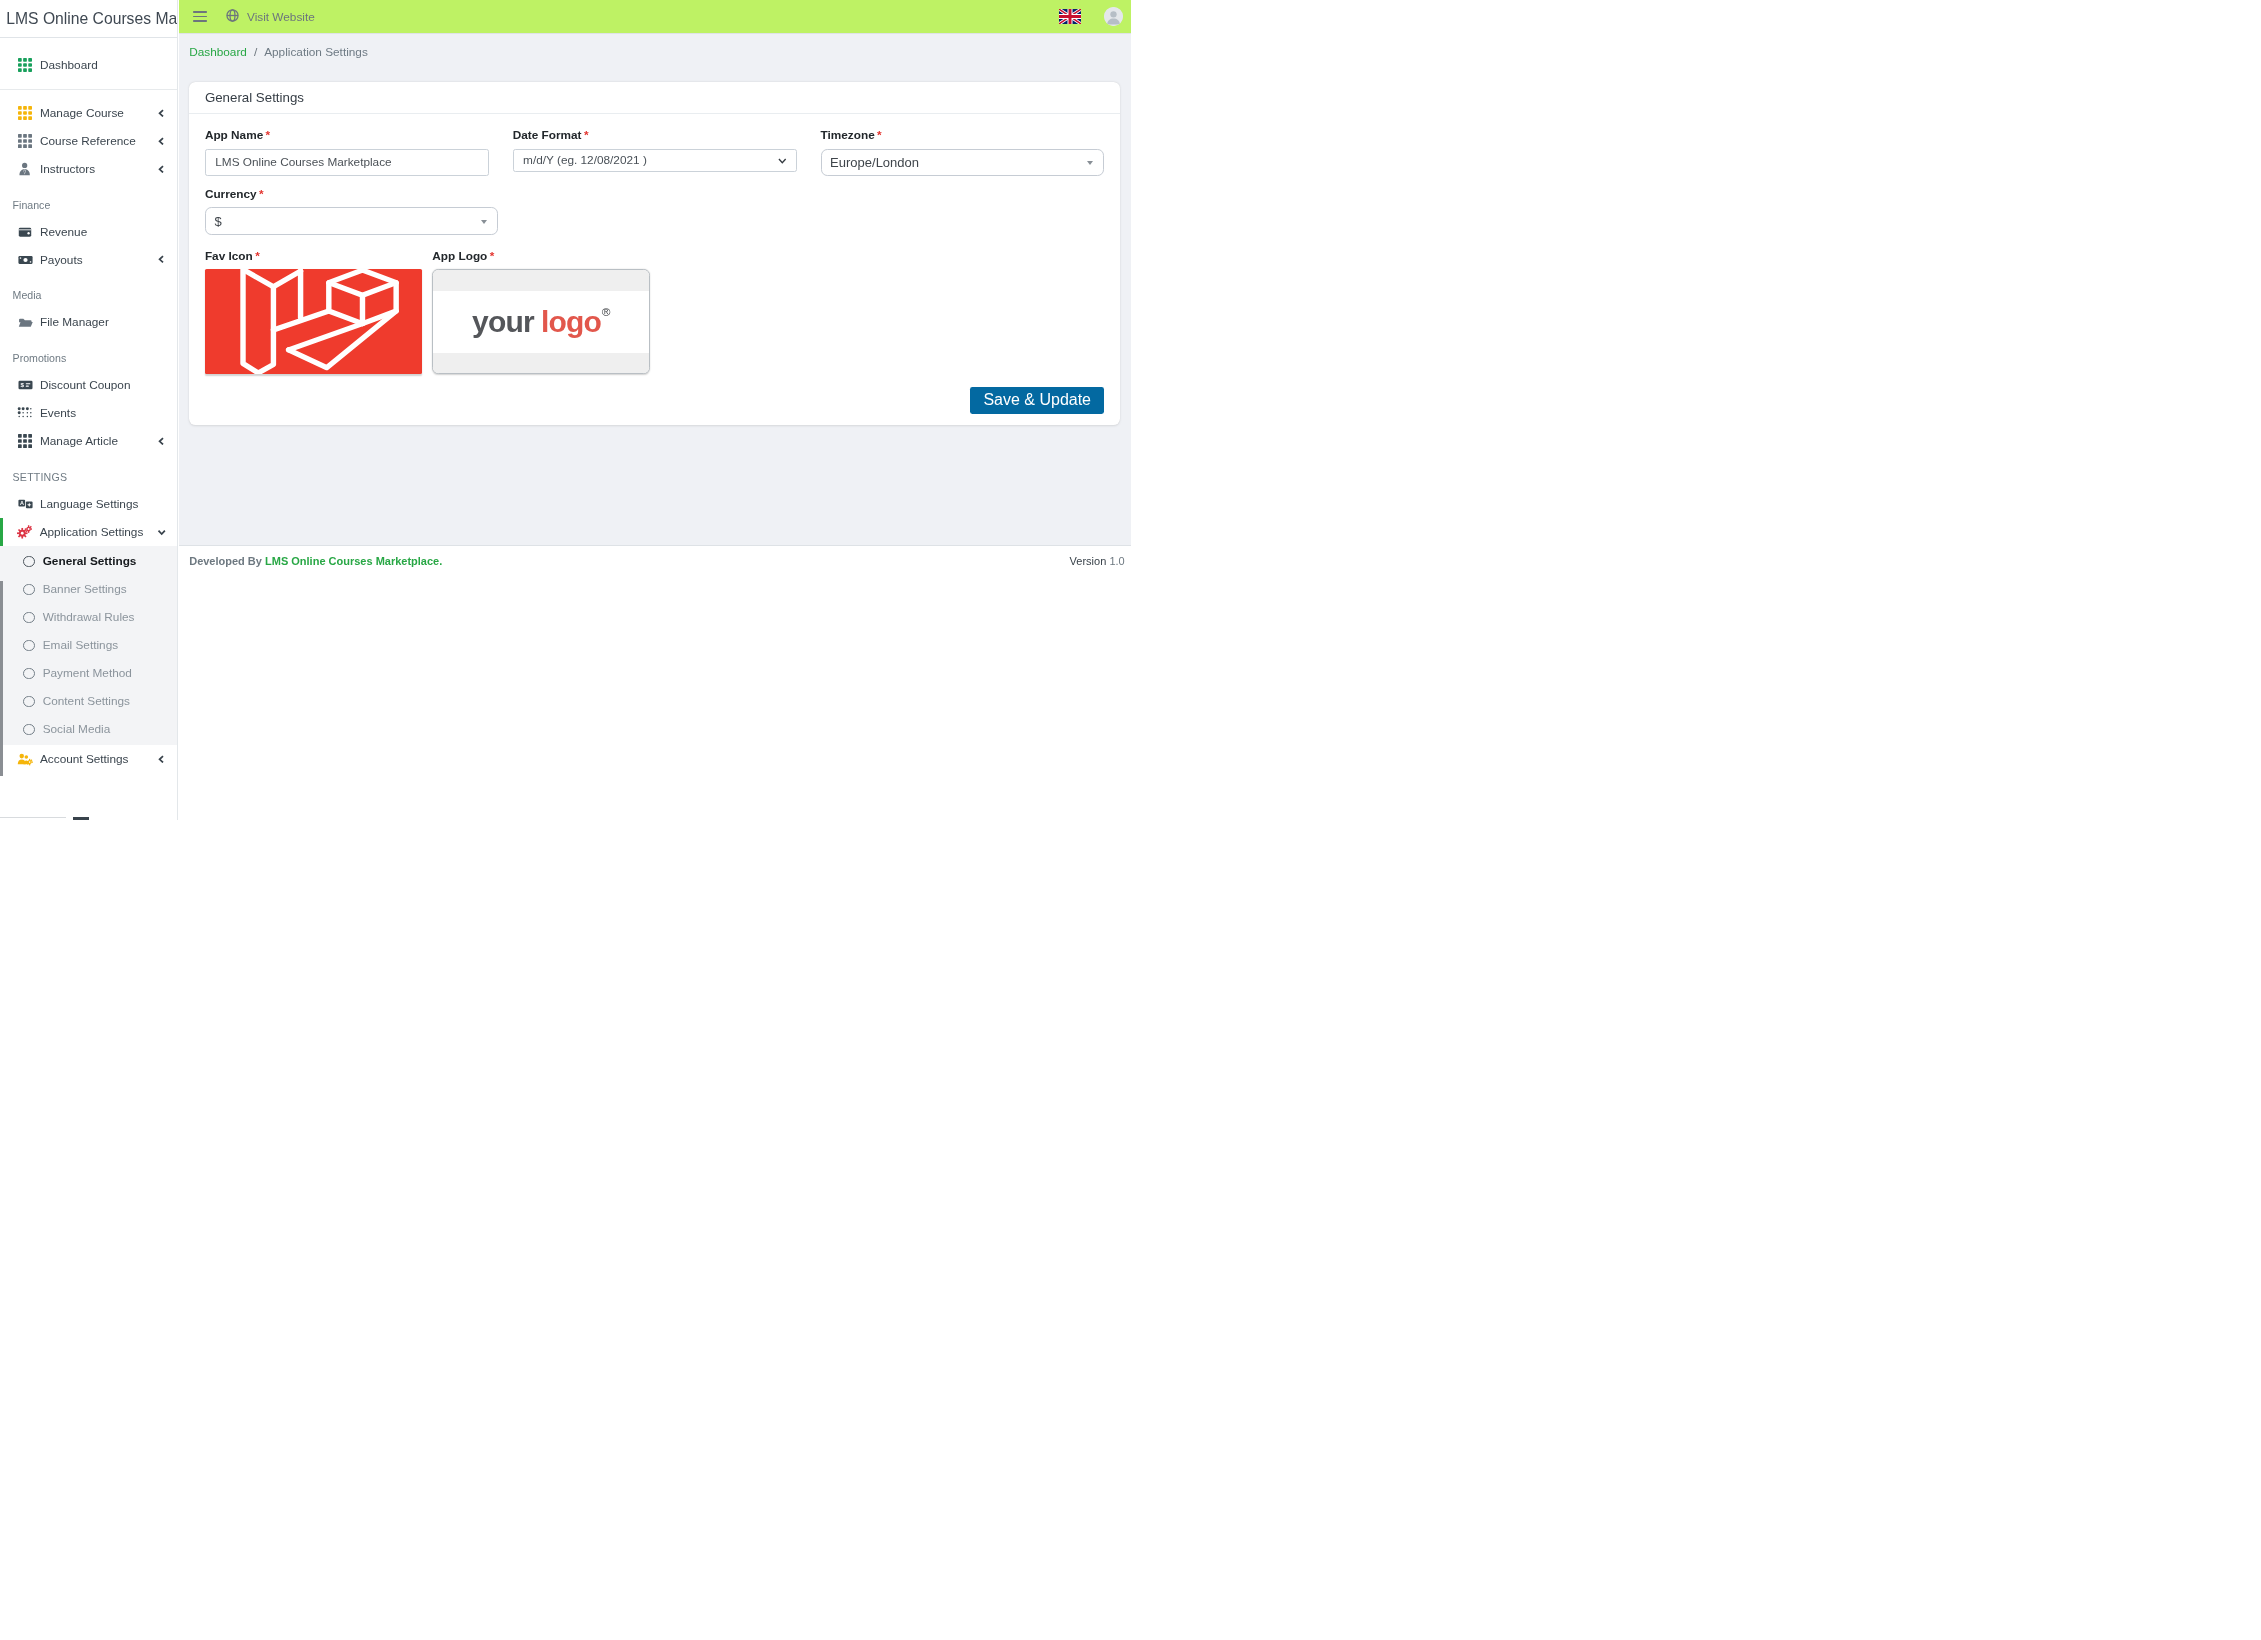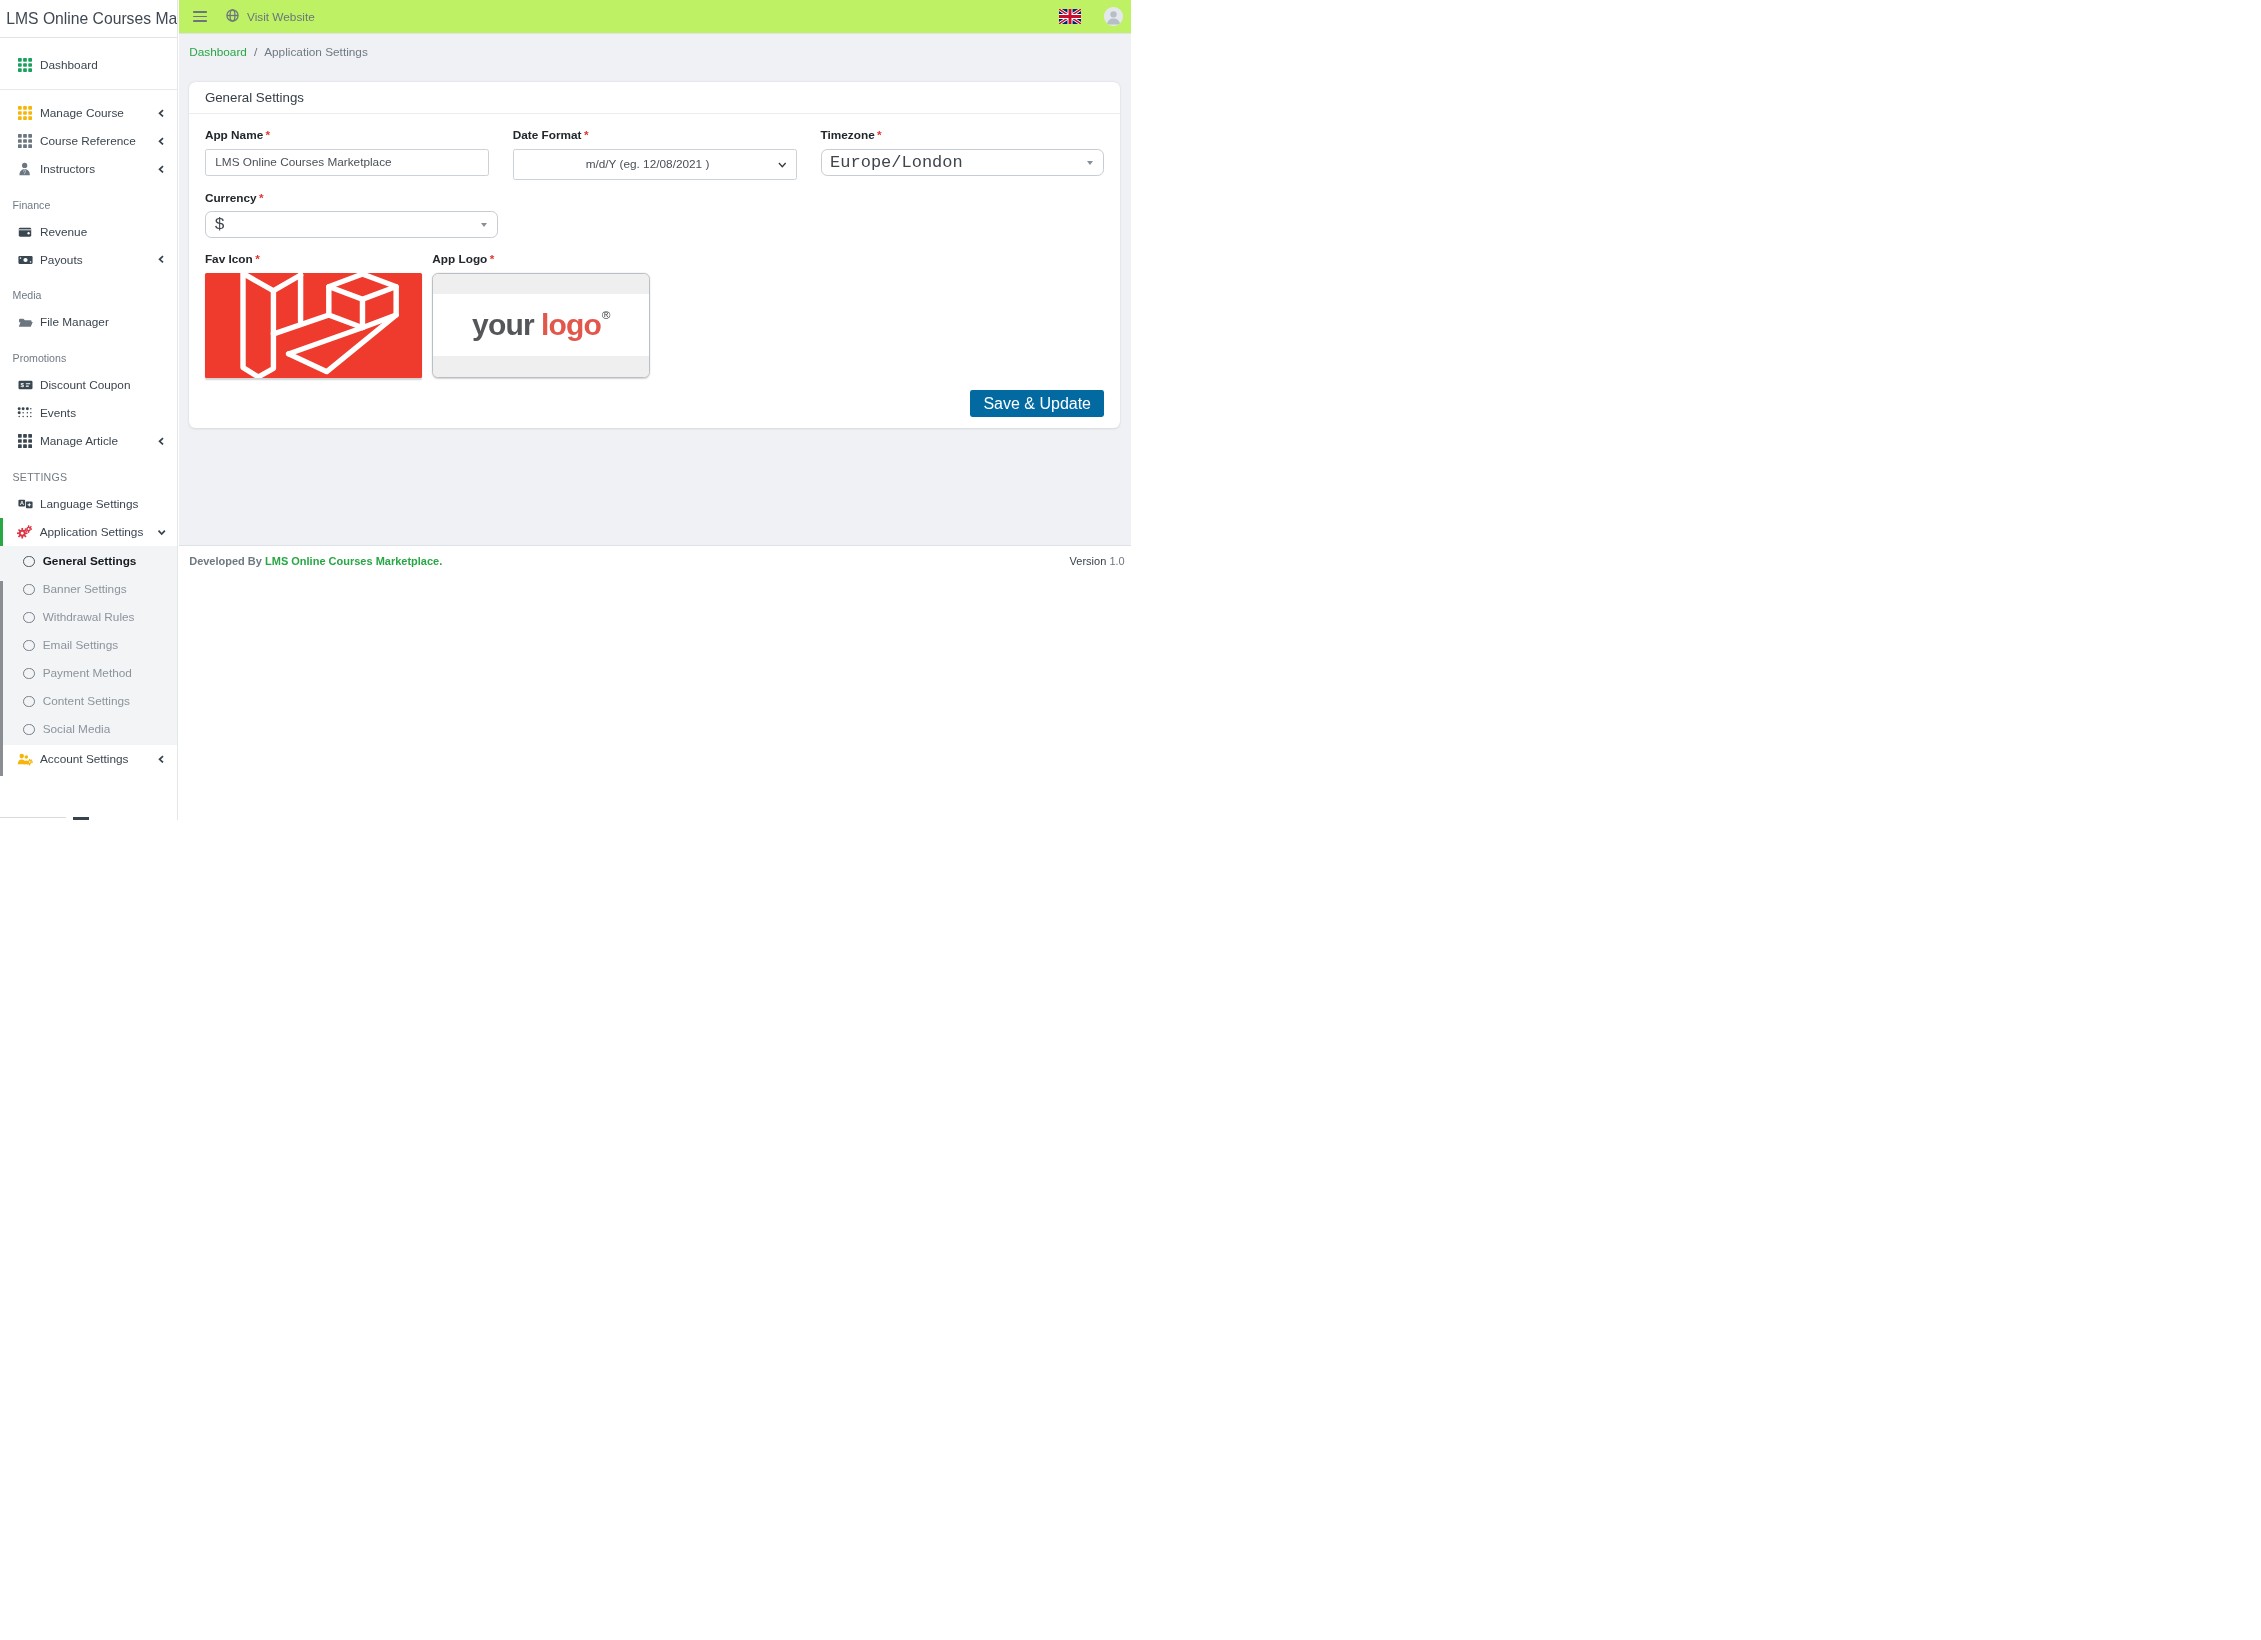--- a/index.html
+++ b/index.html
@@ -80,29 +80,29 @@
   .grid3 { display:grid; grid-template-columns:repeat(3,1fr); column-gap:24px; }
   .grid4 { display:grid; grid-template-columns:repeat(4,1fr); column-gap:10.2px; }
   .fieldlabel { display:block; font-size:11.8px; font-weight:700; color:#22272b; margin-bottom:6.3px; }
   .req { color:#e3342f; font-weight:700; margin-left:2.4px; }
   .text-input {
     width:100%; height:27px; border:0.8px solid #cbd2d9; border-radius:2.4px;
     padding:0 9.4px; font-size:11.8px; color:#4b5157; background:#fff;
     font-family:"Liberation Sans", sans-serif;
   }
   .native-select {
-    height:31px; border:0.8px solid #cbd2d9; border-radius:2.4px; background:#fff;
+    height:23px; border:0.8px solid #cbd2d9; border-radius:2.4px; background:#fff;
     display:flex; align-items:center; padding:0 23.6px 0 9.4px; font-size:11.8px; color:#495057;
-    position:relative; cursor:pointer;justify-content:center;
+    position:relative; cursor:pointer;
   }
   .native-select .nchev { position:absolute; right:8.6px; top:50%; transform:translateY(-50%); }
   .select2 {
     height:27.5px; border:0.8px solid #c6ccd4; border-radius:6.3px; background:#fff;
-    display:flex; align-items:center; padding:0 23.6px 0 8.6px; font-size:17px; color:#3f454b;
-    position:relative; cursor:pointer;font-family:Liberation Mono, monospace;
+    display:flex; align-items:center; padding:0 23.6px 0 8.6px; font-size:13px; color:#3f454b;
+    position:relative; cursor:pointer;
   }
   .select2 .arrow {
     position:absolute; right:10.2px; top:50%; margin-top:-1.6px;
     width:0; height:0; border-left:3.5px solid transparent; border-right:3.5px solid transparent;
     border-top:4.3px solid #888f96;
   }
   .row2 { margin-top:11px; }
   .row2 .select2 { width:calc((100% - 20.4px)/3); }
   .row3 { margin-top:14px; }
   .applogo-box {

